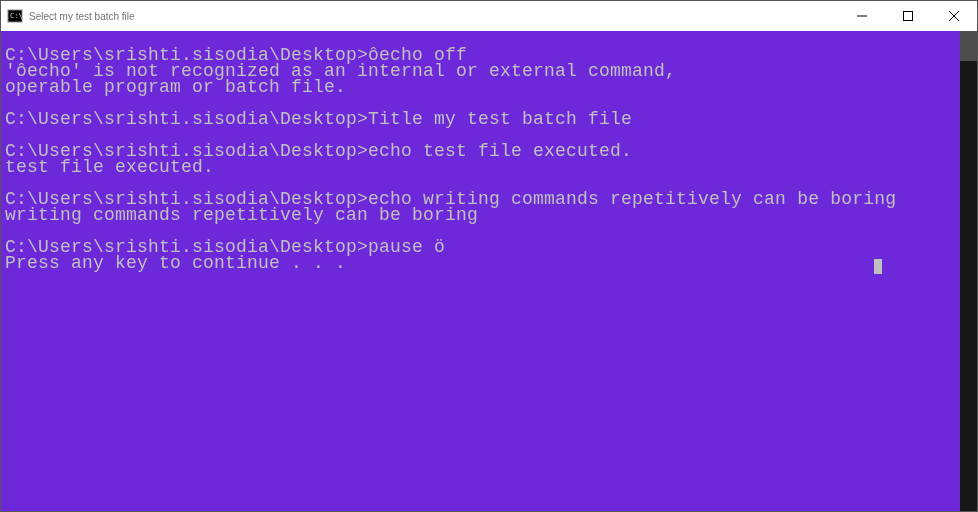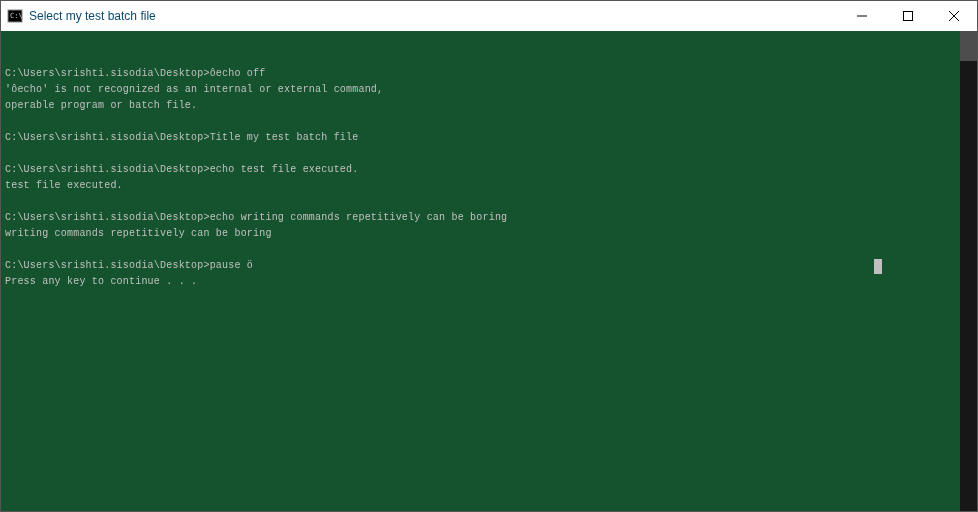--- a/index.html
+++ b/index.html
@@ -35,22 +35,22 @@
       margin-right: 6px;
       display: flex;
       align-items: center;
       justify-content: center;
     }
     .titlebar-icon svg {
       width: 16px;
       height: 16px;
     }
     .titlebar-text {
-      font-size: 12px;
-      color: #0c4a6e;
+      font-size: 10px;
+      color: #737373;
       flex: 1;
     }
     .window-controls {
       display: flex;
       height: 100%;
     }
     .win-btn {
       width: 46px;
       height: 30px;
       display: flex;
@@ -63,26 +63,26 @@
       height: 10px;
     }
     .terminal-area {
       flex: 1;
       display: flex;
       background: #000;
       min-height: 0;
     }
     .terminal {
       flex: 1;
-      background: #14532d;
+      background: #6d28d9;
       color: #c0c0c0;
       font-family: Consolas, "Courier New", monospace;
-      font-size: 10px;
+      font-size: 18px;
       line-height: 16px;
-      padding: 19px 0 0 4px;
+      padding: 0 0 0 4px;
       white-space: pre;
       letter-spacing: 0.2px;
       position: relative;
       overflow: hidden;
     }
     .cursor {
       display: inline-block;
       width: 8px;
       height: 15px;
       background: #c0c0c0;

